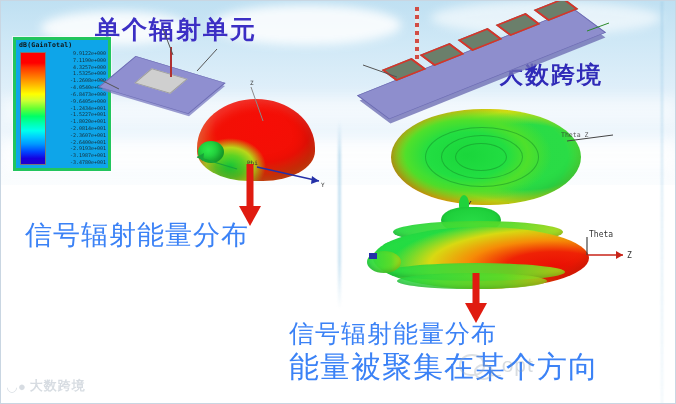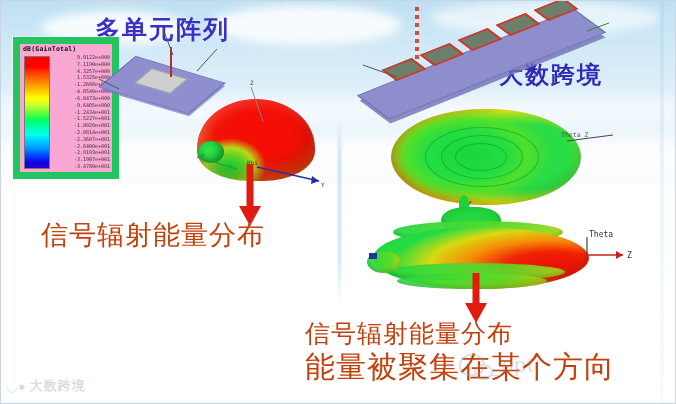--- a/index.html
+++ b/index.html
@@ -22,21 +22,21 @@
            background:linear-gradient(180deg,rgba(160,205,232,.6),rgba(160,205,232,.15));filter:blur(1px);}
 
   
   .title-cn{position:absolute;font-weight:bold;letter-spacing:2px;white-space:nowrap;
             color:#3b2fc4;text-shadow:0 0 1px rgba(255,255,255,.9);}
   #title-single{left:94px;top:12px;font-size:25px;}
   #title-array{left:498px;top:58px;font-size:24px;color:#2f2bb8;}
 
   
   .legend{position:absolute;left:12px;top:36px;width:92px;height:128px;
-          background:#f9a8d4;border:7px solid #22c55e;box-shadow:0 0 0 1px rgba(255,255,255,.6);}
+          background:#0ea5e9;border:3px solid #22c55e;box-shadow:0 0 0 1px rgba(255,255,255,.6);}
   .legend-title{position:absolute;left:3px;top:1px;font-size:6.5px;font-weight:bold;
                 color:#111;letter-spacing:.2px;font-family:"DejaVu Sans Mono",monospace;}
   .legend-bar{position:absolute;left:4px;top:12px;width:24px;height:111px;border:1px solid #777;
      background:linear-gradient(180deg,
        #ff0000 0%,#ff0000 9%,#ff3300 13%,#ff6600 19%,#ff9900 25%,#ffcc00 31%,
        #ffff00 37%,#ccff33 43%,#66ff33 50%,#00ff66 57%,#00ffaa 63%,#00ffee 70%,
        #00ccff 76%,#0099ff 82%,#0044ff 89%,#1500e0 95%,#2200cc 100%);}
   .legend-vals{position:absolute;left:30px;top:11px;width:60px;height:114px;
                display:flex;flex-direction:column;justify-content:space-between;}
   .legend-vals span{font-size:5px;line-height:5px;color:#1a1a1a;text-align:right;
@@ -100,21 +100,21 @@
     background:#1fd23c;}
 
   
   .arrow{position:absolute;}
   .arrow .shaft{position:absolute;left:50%;top:0;transform:translateX(-50%);background:#e01b10;}
   .arrow .head{position:absolute;left:50%;transform:translateX(-50%);width:0;height:0;
                border-left:11px solid transparent;border-right:11px solid transparent;
                border-top:20px solid #e01b10;}
 
   
-  .caption{position:absolute;color:#c2410c;white-space:nowrap;letter-spacing:1px;margin-left:16px;}
+  .caption{position:absolute;color:#3b82f6;white-space:nowrap;letter-spacing:1px;}
   #cap-left{left:24px;top:216px;font-size:27px;}
   #cap-right1{left:288px;top:316px;font-size:25px;}
   #cap-right2{left:288px;top:346px;font-size:30px;}
 
   
   .wm-bl{position:absolute;left:6px;top:376px;display:flex;align-items:center;gap:3px;
          opacity:.30;color:#7c8ea0;font-size:13px;font-weight:bold;letter-spacing:1px;}
   .wm-bl .mark{font-size:13px;}
   .wm-br{position:absolute;left:458px;top:352px;display:flex;align-items:center;gap:4px;
          opacity:.34;color:#8c9aa6;font-size:21px;letter-spacing:1px;}
@@ -130,21 +130,21 @@
   <div class="sky"></div>
   <div class="cloud" style="left:40px;top:10px;width:150px;height:34px;"></div>
   <div class="cloud" style="left:210px;top:4px;width:190px;height:40px;"></div>
   <div class="cloud" style="left:430px;top:0px;width:230px;height:34px;opacity:.6;"></div>
   <div class="sky-band" style="top:96px;height:26px;opacity:.5;"></div>
   <div class="sky-band" style="top:140px;height:30px;opacity:.8;"></div>
   <div class="lower"></div>
   <div class="divider"></div>
   <div class="divider2"></div>
 
-  <div class="title-cn" id="title-single">多单元阵列</div>
+  <div class="title-cn" id="title-single">单个辐射单元</div>
   <div class="title-cn" id="title-array">大数跨境</div>
 
   <div class="legend">
     <div class="legend-title">dB(GainTotal)</div>
     <div class="legend-bar"></div>
     <div class="legend-vals">
       <span>9.9122e+000</span>
       <span>7.1190e+000</span>
       <span>4.3257e+000</span>
       <span>1.5325e+000</span>

